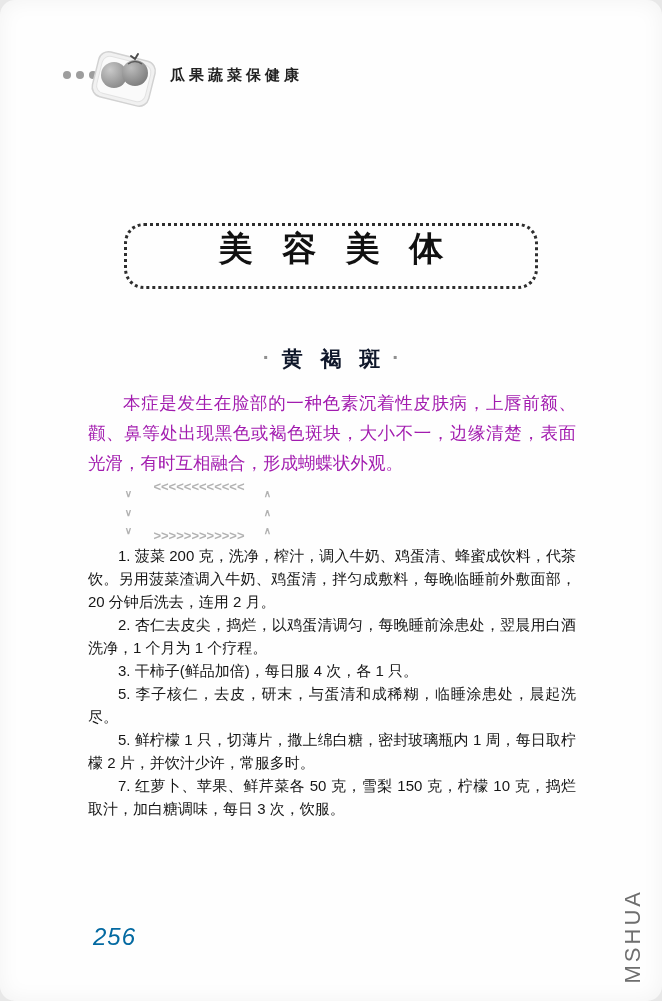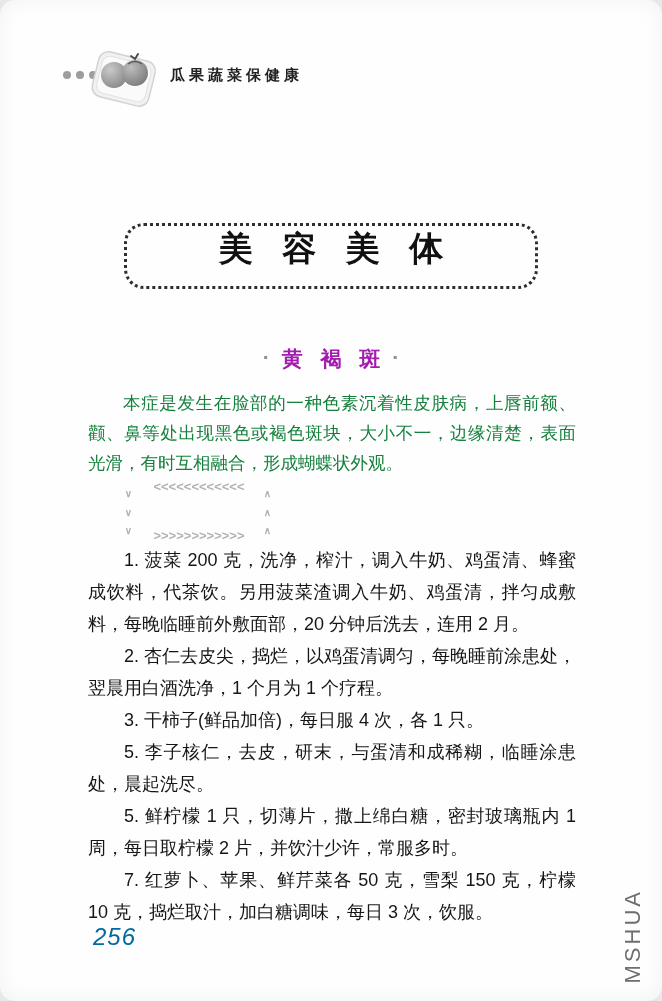--- a/index.html
+++ b/index.html
@@ -30,43 +30,43 @@
   }
   .chapter-title{
     font-size:34px;font-weight:bold;color:#111;
     word-spacing:20px;white-space:nowrap;
   }
   
   .section-head{
     position:absolute;top:345px;left:0;width:100%;
     text-align:center;white-space:nowrap;
   }
-  .section-title{font-size:21px;font-weight:bold;color:#a21caf;word-spacing:12px;}
+  .section-title{font-size:21px;font-weight:bold;color:#0f172a;word-spacing:12px;}
   .side-dot{font-size:21px;color:#8f8f8f;font-weight:bold;margin:0 12px;position:relative;top:-2px;}
   
   .intro{
     position:absolute;left:88px;top:388px;width:488px;margin:0;
     font-size:17.5px;line-height:30px;font-weight:500;
-    text-align:justify;text-indent:2em;color:#15803d;
+    text-align:justify;text-indent:2em;color:#a21caf;
   }
   
   .method-label{position:absolute;left:123px;top:485px;width:144px;height:52px;}
   .m-edge{color:#b2b2b2;font-weight:bold;user-select:none;}
   .m-top{position:absolute;top:-6px;left:12px;right:4px;font-size:13px;letter-spacing:0px;text-align:center;overflow:hidden;white-space:nowrap;}
   .m-bottom{position:absolute;bottom:-6px;left:12px;right:4px;font-size:13px;text-align:center;overflow:hidden;white-space:nowrap;}
   .m-left{position:absolute;left:-1px;top:3px;bottom:1px;width:13px;display:flex;flex-direction:column;justify-content:space-between;align-items:center;font-size:10px;}
   .m-right{position:absolute;right:-7px;top:3px;bottom:1px;width:13px;display:flex;flex-direction:column;justify-content:space-between;align-items:center;font-size:10px;}
   .m-label{
     position:absolute;left:14px;right:8px;top:50%;transform:translateY(-50%);
     text-align:center;font-size:17.5px;font-weight:bold;letter-spacing:5px;color:#1c1c1c;white-space:nowrap;
   }
   
   .remedy-list{position:absolute;left:88px;top:544px;width:488px;}
   .remedy-list p{
-    margin:0;font-size:18px;line-height:32px;font-weight:500;
+    margin:0;font-size:15px;line-height:23px;font-weight:500;
     text-align:justify;text-indent:2em;color:#161616;
   }
   
   .page-number{
     position:absolute;left:93px;top:923px;
     font-size:24px;font-style:italic;color:#0369a1;letter-spacing:1px;
   }
   .watermark{
     position:absolute;right:16px;bottom:18px;
     writing-mode:vertical-rl;transform:rotate(180deg);

